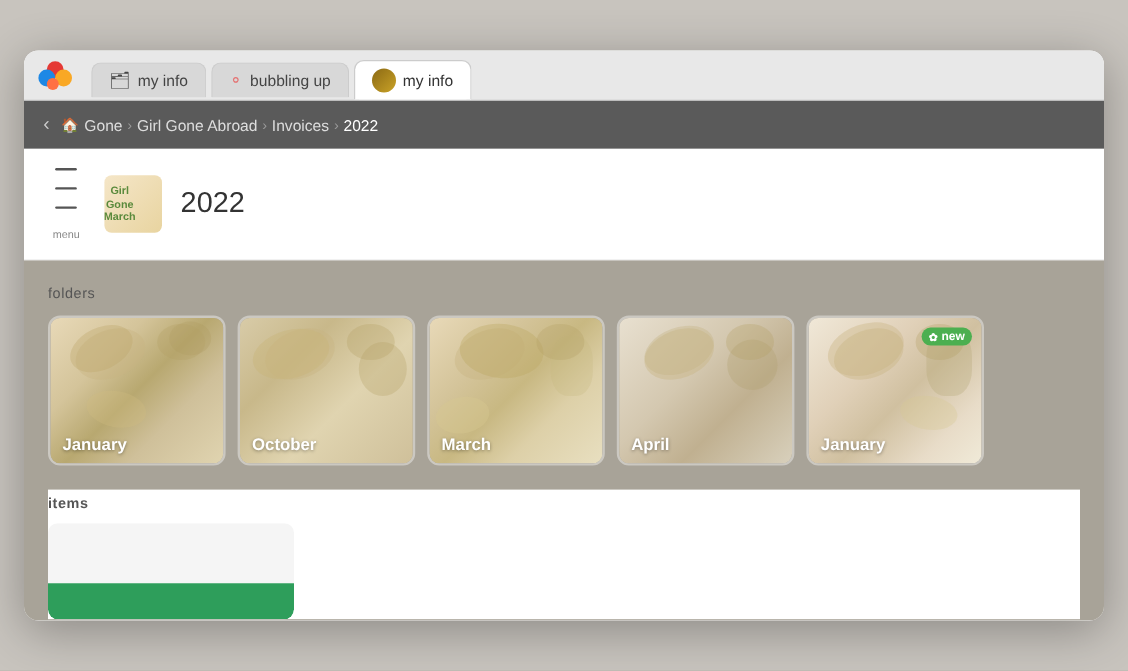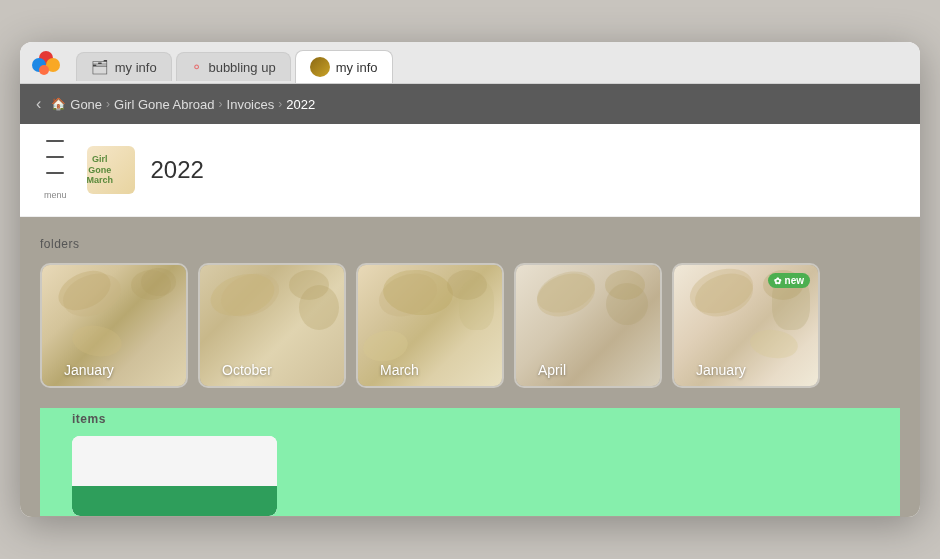--- a/index.html
+++ b/index.html
@@ -203,47 +203,46 @@
       top: 5px;
       right: 15px;
       width: 40px;
       height: 30px;
       background: rgba(180,160,100,0.3);
       border-radius: 50%;
     }
     .folder-card-label {
       position: absolute;
       bottom: 8px;
-      left: 22px;
+      left: 10px;
       color: #fff;
       font-size: 14px;
-      font-weight: 400;
+      font-weight: 700;
       text-shadow: 0 1px 3px rgba(0,0,0,0.4);
     }
     .folder-card.has-new .new-badge {
       position: absolute;
       top: 8px;
       right: 8px;
       background: #4caf50;
       color: #fff;
       font-size: 10px;
       font-weight: bold;
       padding: 2px 6px;
       border-radius: 10px;
       display: flex;
       align-items: center;
       gap: 3px;
     }
     .new-badge-star {
       font-size: 9px;
     }
     .items-section {
-      background: #86efac;
+      background: #ffffff;
       padding-top: 4px;
-      padding-left: 32px;
     }
     .items-label {
       font-size: 12px;
       font-weight: 600;
       color: #555;
       margin-bottom: 10px;
       letter-spacing: 0.5px;
     }
     .items-grid {
       display: flex;

